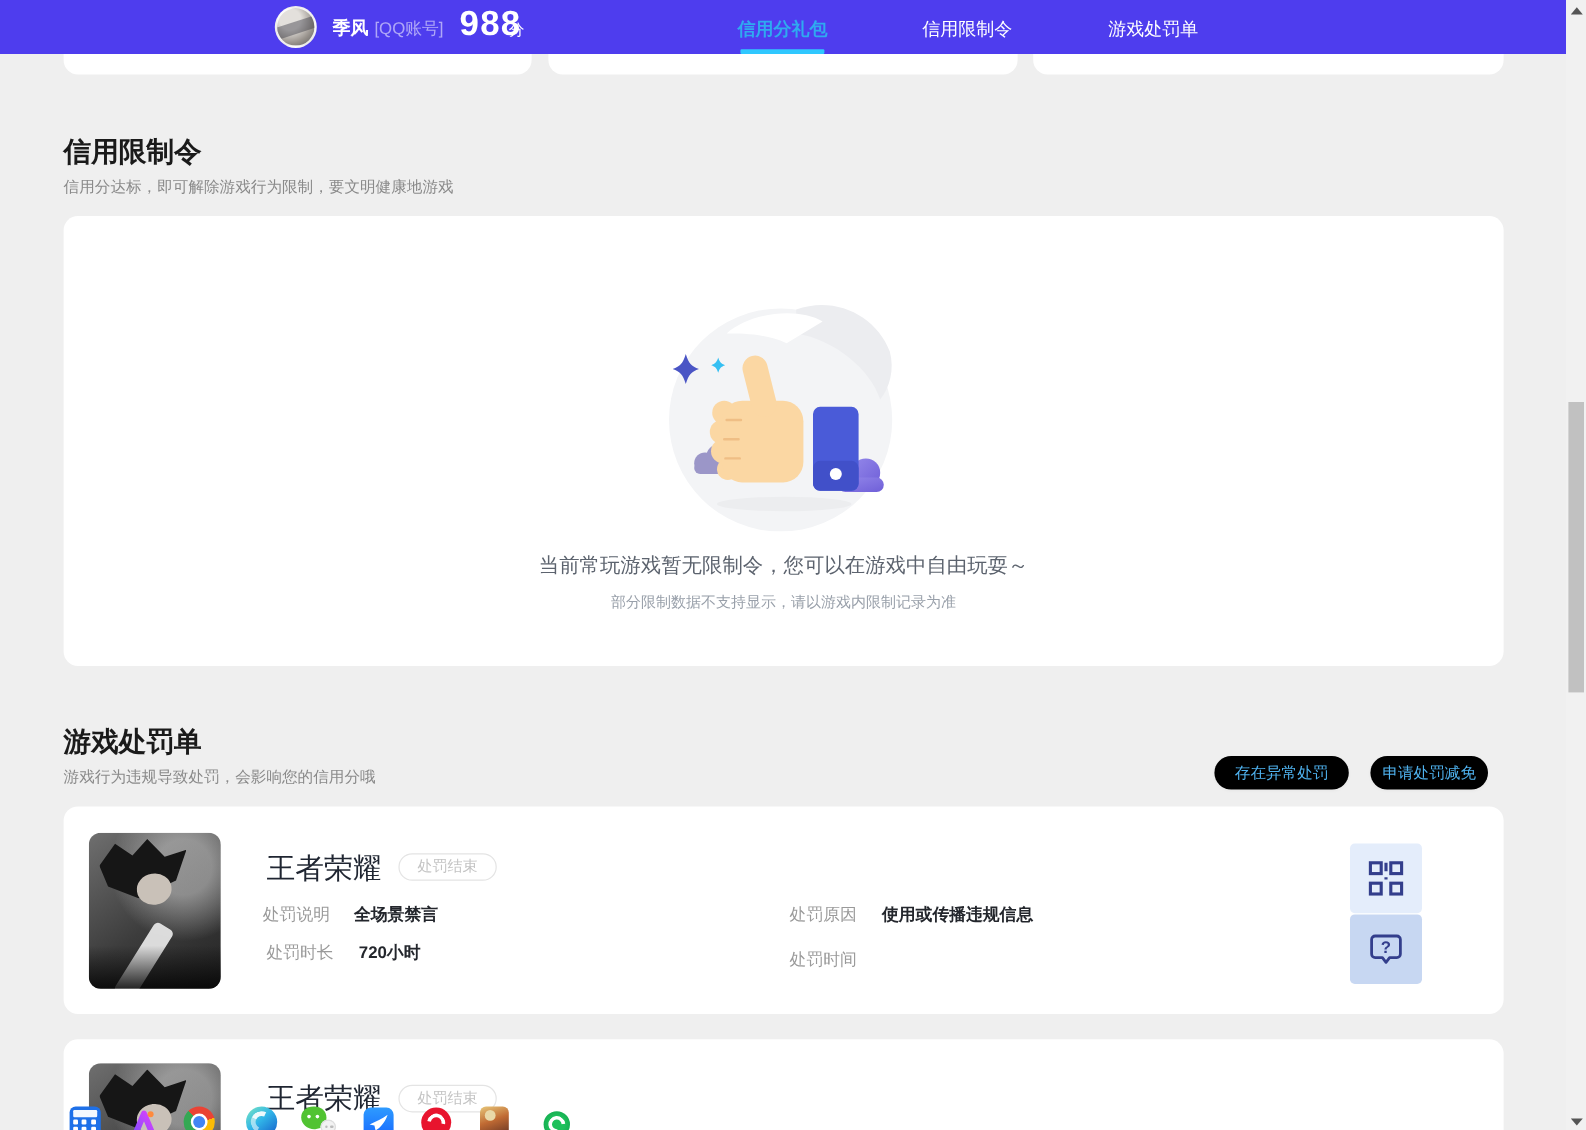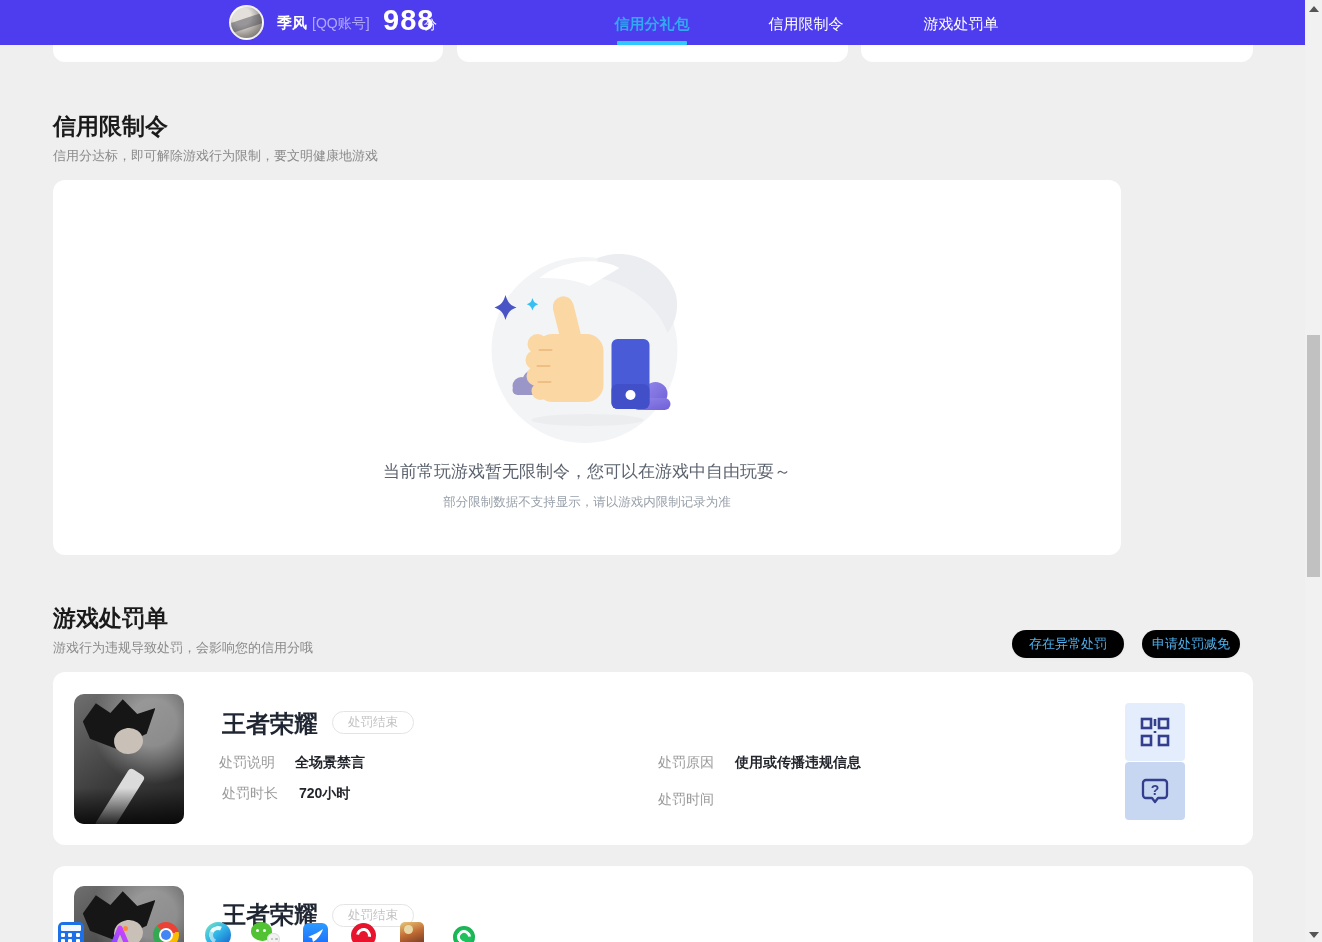--- a/index.html
+++ b/index.html
@@ -30,21 +30,21 @@
   .pc-2 { left:457px; width:391px; }
   .pc-3 { left:861px; width:392px; }
 
   
   .sec-title { position:absolute; left:53px; font-size:23px; font-weight:bold; color:#1A1A1A; }
   .sec-sub   { position:absolute; left:53px; font-size:13px; color:#8A8A8A; }
   .st-1 { top:111px; } .ss-1 { top:147px; }
   .st-2 { top:603px; } .ss-2 { top:639px; }
 
   
-  .restrict-card { position:absolute; left:53px; top:180px; width:1068px; height:375px;
+  .restrict-card { position:absolute; left:53px; top:180px; width:1200px; height:375px;
                    background:#fff; border-radius:12px; }
   .illu { position:absolute; left:50%; top:58px; transform:translateX(-50%); }
   .empty-msg  { position:absolute; left:0; top:280px; width:100%; text-align:center;
                 font-size:17px; color:#5C636E; }
   .empty-note { position:absolute; left:0; top:314px; width:100%; text-align:center;
                 font-size:12.5px; color:#99A0AA; }
 
   
   .pill { position:absolute; top:630px; height:28px; line-height:28px; background:#000000;
           border-radius:14px; text-align:center; font-size:13px; color:#4FB2EF;
@@ -63,21 +63,21 @@
   .hero-art .hair { position:absolute; left:8%; top:4%; width:66%; height:38%; background:#161616;
               clip-path:polygon(0 45%, 18% 8%, 38% 28%, 55% 0, 75% 30%, 100% 18%, 88% 70%, 45% 100%, 10% 80%); }
   .hero-art .face { position:absolute; left:36%; top:26%; width:26%; height:20%; background:#C9C1B8;
               border-radius:50%; transform:rotate(-8deg); }
   .hero-art .streak { position:absolute; left:34%; top:56%; width:16%; height:52%; background:#E9E9E9;
               transform:rotate(32deg); border-radius:4px; opacity:.92; }
   .hero-art .dark { position:absolute; left:0; bottom:0; width:100%; height:28%;
               background:linear-gradient(0deg, rgba(5,5,5,.85), rgba(5,5,5,0)); }
   .ha-1 { top:22px; } .ha-2 { top:20px; }
 
-  .game-title { position:absolute; left:169px; font-size:24px; font-weight:bold; color:#1F2531; }
+  .game-title { position:absolute; left:169px; font-size:24px; font-weight:normal; color:#1F2531; }
   .gt-1 { top:36px; } .gt-2 { top:33px; }
   .status-badge { position:absolute; left:279px; height:23px; line-height:21px; padding:0 15px;
                   border:1px solid #E4E4E4; border-radius:12px; font-size:12.5px; color:#C3C3C3; }
   .sb-1 { top:39px; } .sb-2 { top:38px; }
 
   .fld-label { position:absolute; font-size:14px; color:#9A9A9A; }
   .fld-value { position:absolute; font-size:14px; font-weight:bold; color:#23262C; }
   .f0l { left:166px; top:82px; }  .f0v { left:242px; top:82px; }
   .f1l { left:605px; top:82px; }  .f1v { left:682px; top:82px; }
   .f2l { left:169px; top:113px; } .f2v { left:246px; top:113px; }

